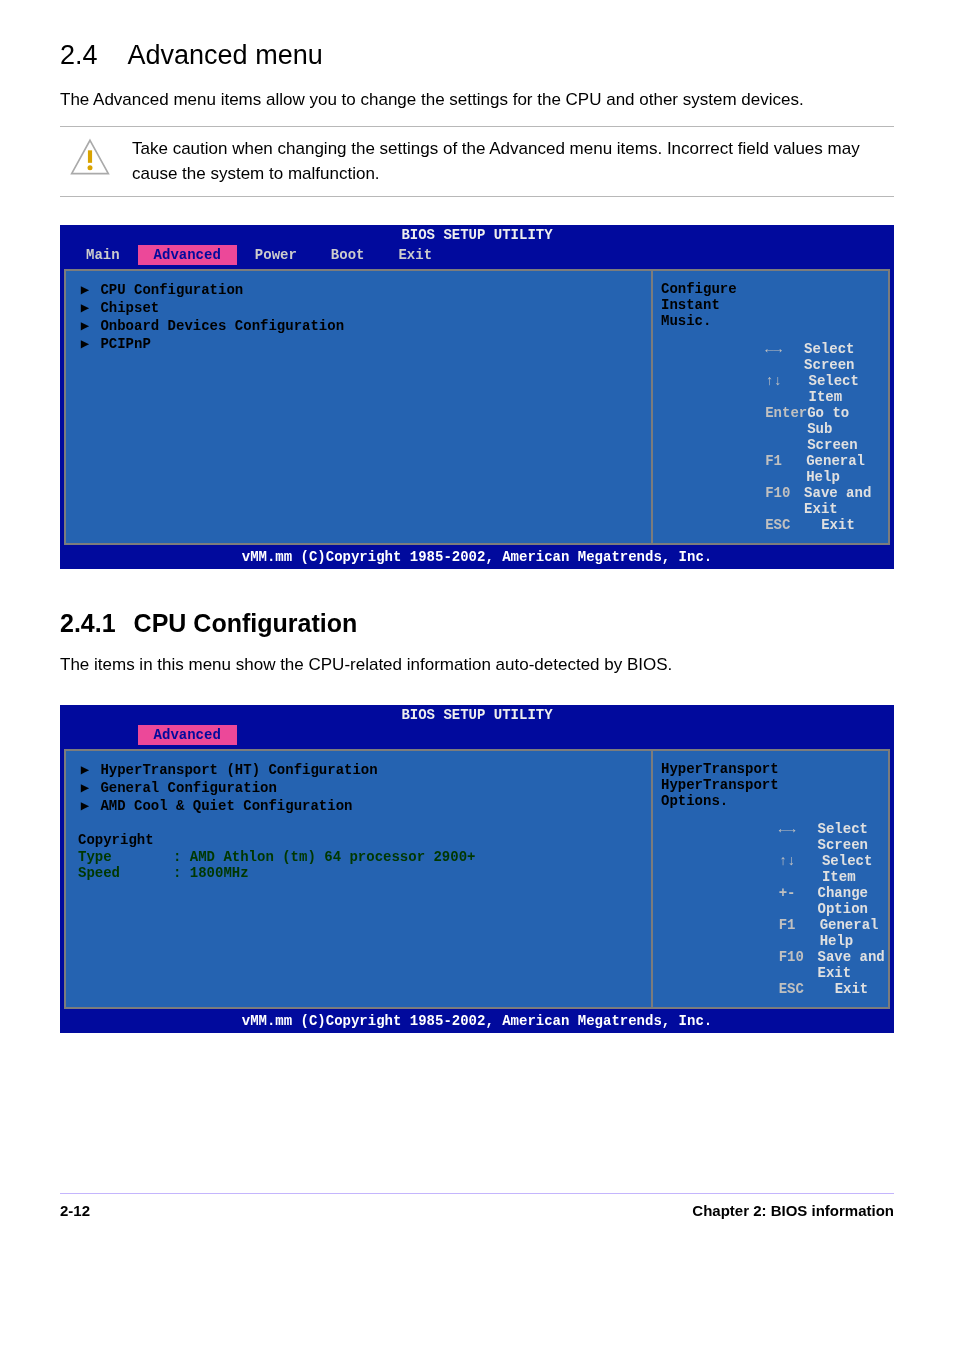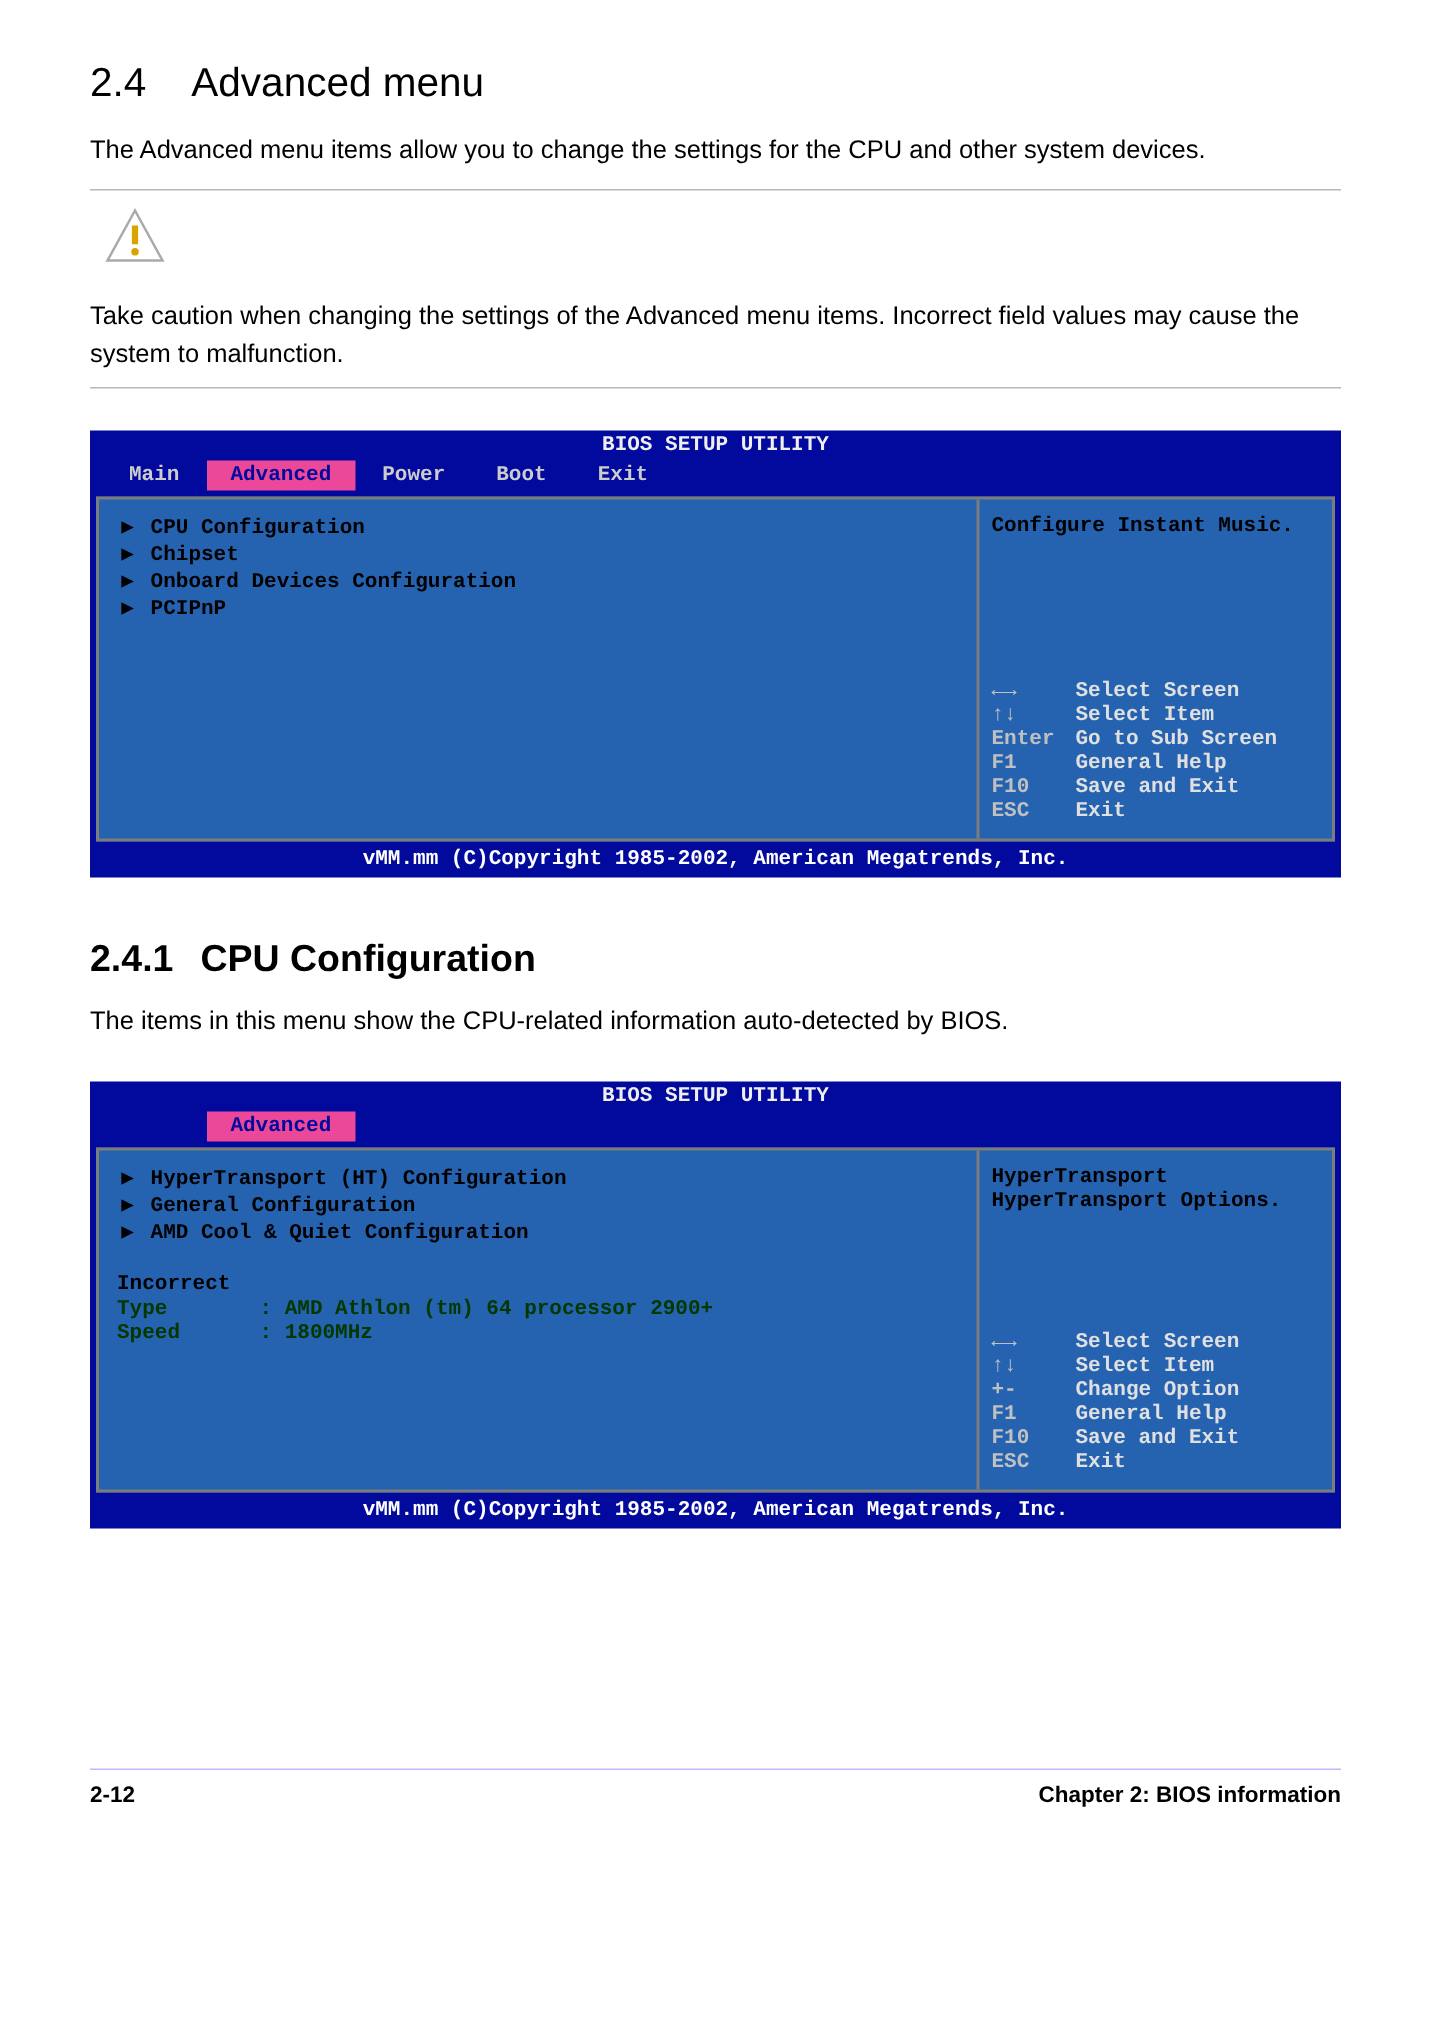--- a/index.html
+++ b/index.html
@@ -29,21 +29,20 @@
       margin-bottom: 14px;
     }
     .alert-row {
       display: flex;
       align-items: flex-start;
       gap: 22px;
       margin-bottom: 22px;
       border-top: 1px solid #b8b8b8;
       border-bottom: 1px solid #b8b8b8;
       padding: 10px 0;
-      flex-direction: column;
     }
     .alert-icon {
       width: 40px;
       height: 40px;
       flex-shrink: 0;
       display: flex;
       align-items: center;
       justify-content: center;
       margin-left: 10px;
     }
@@ -105,21 +104,21 @@
     .tri {
       width: 14px;
       display: inline-block;
       text-align: center;
     }
     .bios-right {
       width: 235px;
       padding: 10px 8px;
       color: #000;
       display: flex;
-      flex-direction: column;
+      flex-direction: row;
       justify-content: space-between;
     }
     .bios-help-top {
       color: #000;
     }
     .bios-keys {
       margin-top: 60px;
     }
     .bios-keys .krow {
       display: flex;
@@ -251,21 +250,21 @@
     <span style="visibility:hidden">Main</span>
     <span class="selected">Advanced</span>
   </div>
   <div class="bios-body">
     <div class="bios-left">
       <div class="bios-row"><span class="tri">▶</span>&nbsp;<span>HyperTransport (HT) Configuration</span></div>
       <div class="bios-row"><span class="tri">▶</span>&nbsp;<span>General Configuration</span></div>
       <div class="bios-row"><span class="tri">▶</span>&nbsp;<span>AMD Cool &amp; Quiet Configuration</span></div>
       <div class="processor-block">
         <div class="bios-row">
-            <span>Incorrect</span>
+            <span>Copyright</span>
           </div>
         <div class="processor-row">
           <span class="plabel">Type</span>
           <span>: AMD Athlon (tm) 64 processor 2900+</span>
         </div>
         <div class="processor-row">
           <span class="plabel">Speed</span>
           <span>: 1800MHz</span>
         </div>
       </div>

